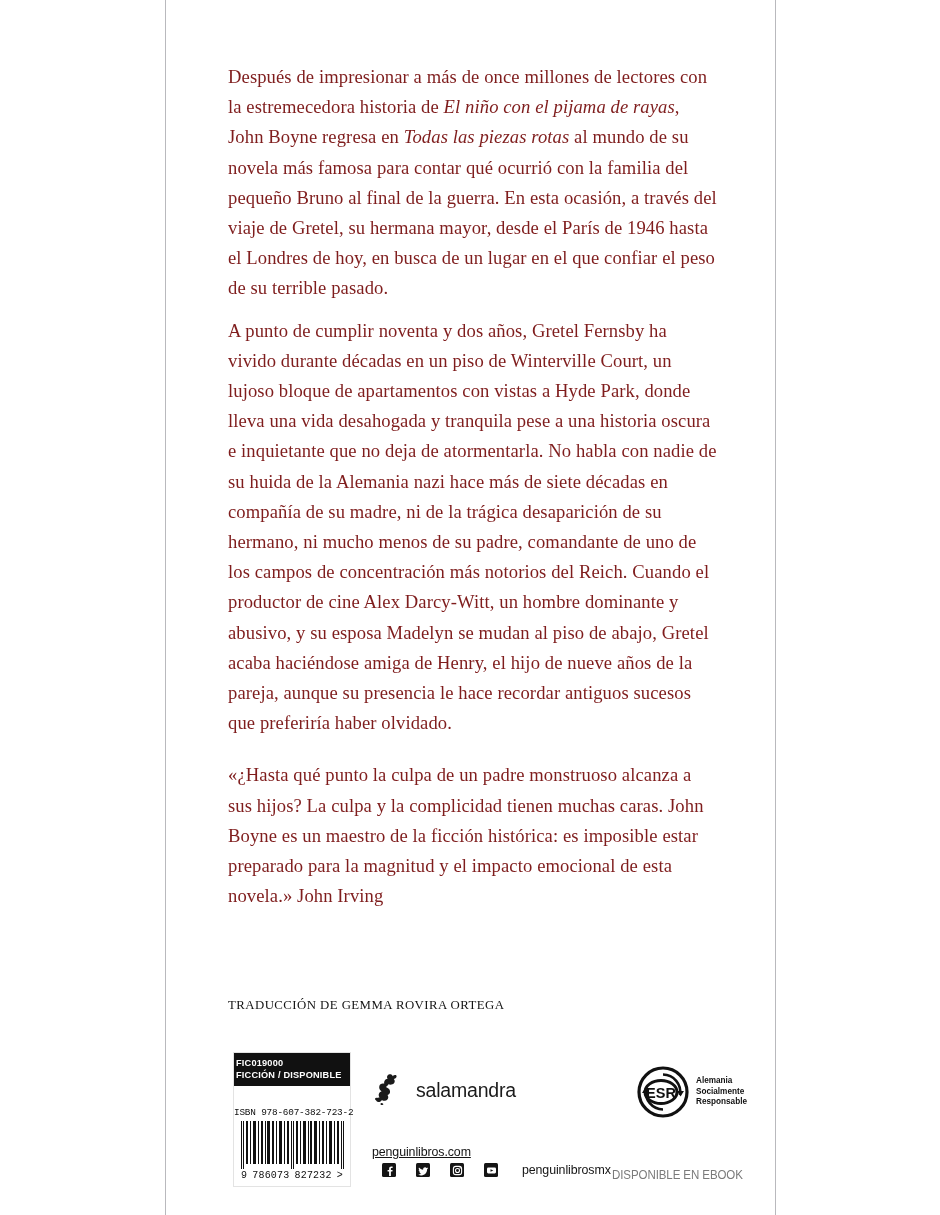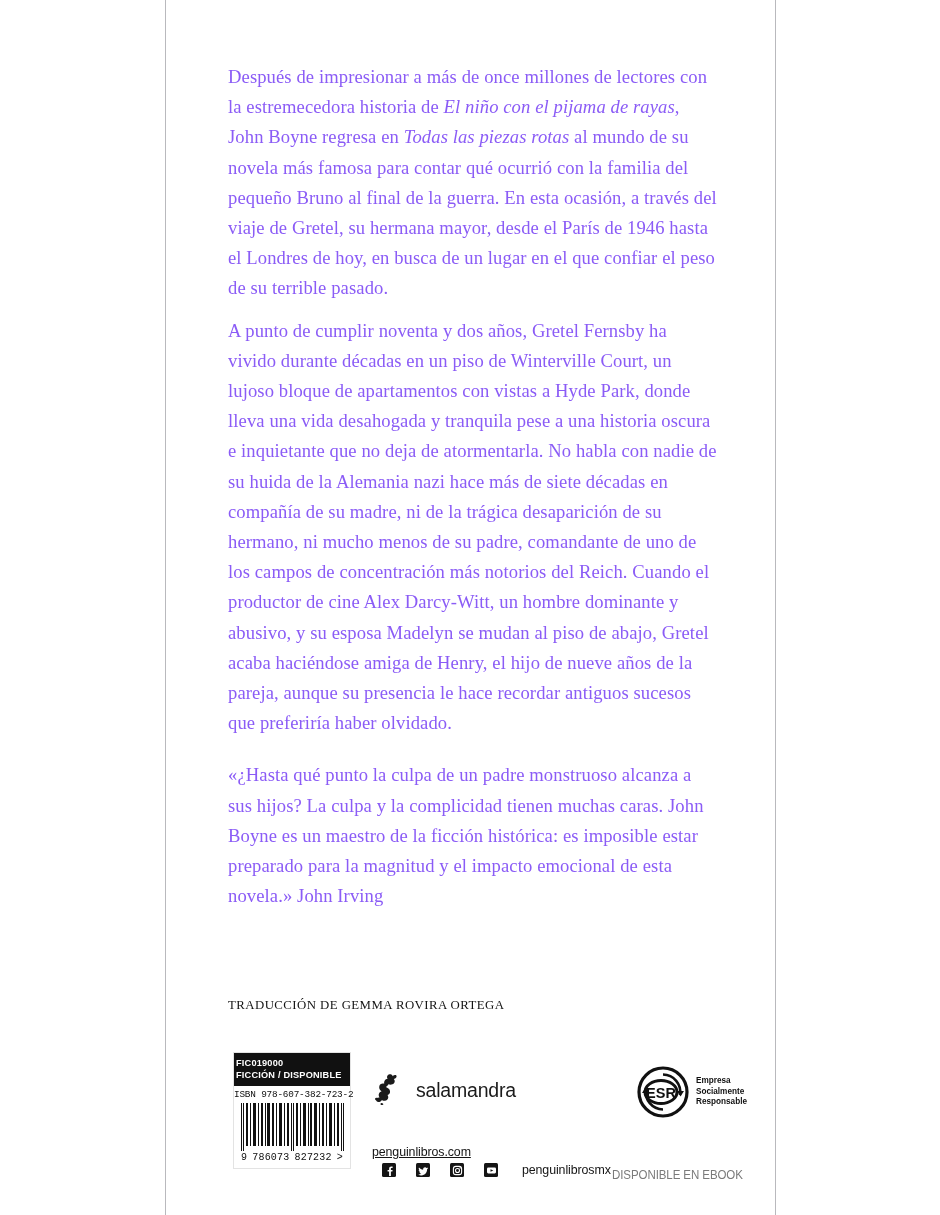--- a/index.html
+++ b/index.html
@@ -30,21 +30,21 @@
   
   .blurb {
     position: absolute;
     left: 228px;
     top: 62px;
     width: 490px;
   }
   .para {
     font-size: 18.6px;
     line-height: 30.2px;
-    color: #8b5cf6;
+    color: #7f1d1d;
     margin: 0 0 12px 0;
     text-align: left;
     letter-spacing: .1px;
   }
   .para:last-child { margin-bottom: 16px; }
   .para.quote { margin-top: 22px; }
   .para em { font-style: italic; }
 
   
   .translator {
@@ -85,21 +85,21 @@
     font-size: 9.2px;
     font-weight: bold;
     line-height: 12.2px;
     letter-spacing: .2px;
   }
   .isbn-text {
     font-family: "Liberation Mono", "DejaVu Sans Mono", monospace;
     font-size: 9.4px;
     text-align: center;
     color: #111;
-    padding: 3px 0 3px 0;
+    padding: 21px 0 3px 0;
     letter-spacing: -.2px;
     white-space: nowrap;
   }
   .bars {
     height: 48px;
     margin: 0 7px;
     display: block;
   }
   .ean-digits {
     font-family: "Liberation Mono", "DejaVu Sans Mono", monospace;
@@ -301,21 +301,21 @@
       <svg width="52" height="52" viewBox="0 0 52 52">
         <circle cx="26" cy="26" r="24" fill="none" stroke="#111111" stroke-width="3.2"></circle>
         <path d="M26 8.5 A17.5 17.5 0 0 1 43 29" fill="none" stroke="#111111" stroke-width="2.6"></path>
         <path d="M40 25 L43.5 30.5 L47 25 Z" fill="#111111"></path>
         <path d="M26 43.5 A17.5 17.5 0 0 1 9 23" fill="none" stroke="#111111" stroke-width="2.6"></path>
         <path d="M12 27 L8.5 21.5 L5 27 Z" fill="#111111"></path>
         <ellipse cx="24" cy="26" rx="16" ry="11.5" fill="none" stroke="#111111" stroke-width="3"></ellipse>
         <text x="24" y="31.5" text-anchor="middle" font-family="Liberation Sans, sans-serif" font-size="14.5" font-weight="bold" fill="#111111">ESR</text>
       </svg>
       <div class="esr-text">
-        <div>Empresa</div>
+        <div>Alemania</div>
         <div>Socialmente</div>
         <div>Responsable</div>
       </div>
     </div>
 
     <div class="ebook">DISPONIBLE EN EBOOK</div>
 
   </div>
 </div>
 

